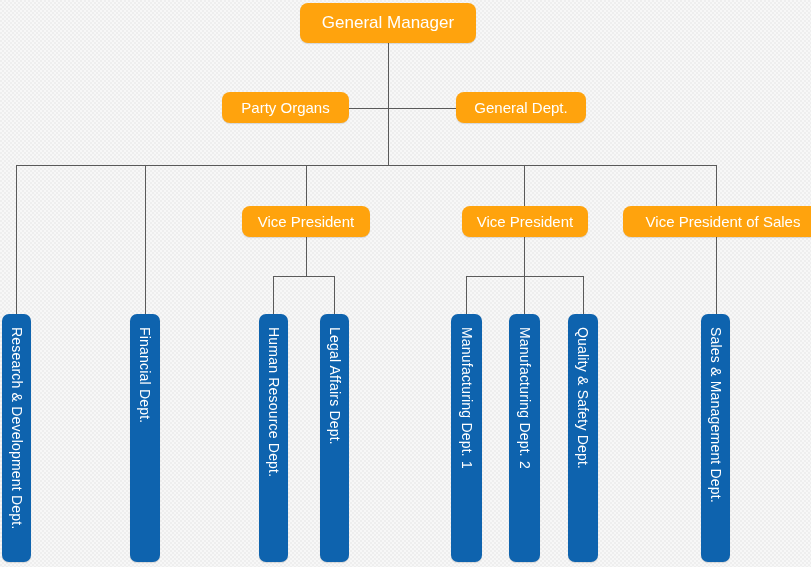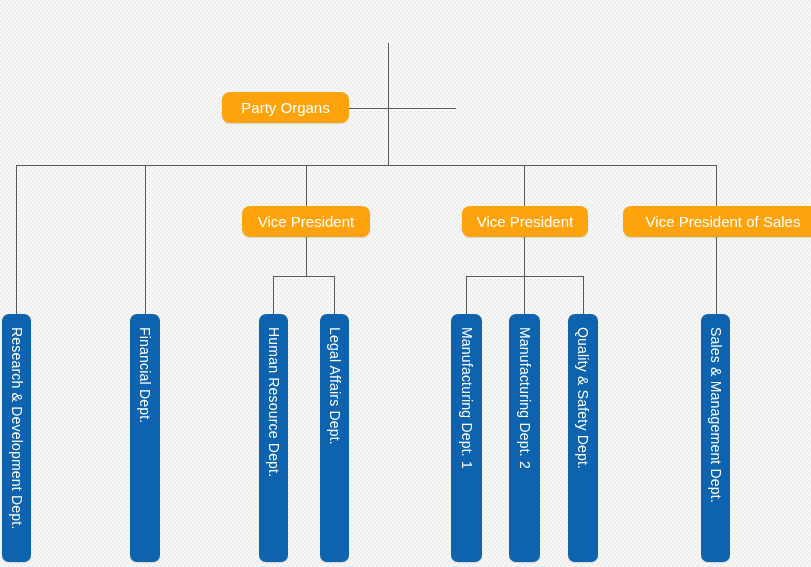--- a/index.html
+++ b/index.html
@@ -112,22 +112,24 @@
   <div class="line v l-legal-drop"></div>
   <div class="line v l-vp2-feed"></div>
   <div class="line v l-vp2-down"></div>
   <div class="line h l-split2"></div>
   <div class="line v l-m1-drop"></div>
   <div class="line v l-m2-drop"></div>
   <div class="line v l-qs-drop"></div>
   <div class="line v l-vps-feed"></div>
   <div class="line v l-vps-down"></div>
 
+  <div class="node node-orange node-root">General Manager</div>
 
   <div class="node node-orange node-party">Party Organs</div>
+  <div class="node node-orange node-general">General Dept.</div>
 
   <div class="node node-orange node-vp1">Vice President</div>
   <div class="node node-orange node-vp2">Vice President</div>
   <div class="node node-orange node-vps">Vice President of Sales</div>
 
   <div class="node node-dept dept-rd">
     <span class="vtext">Research &amp; Development Dept.</span>
   </div>
   <div class="node node-dept dept-fin">
     <span class="vtext">Financial Dept.</span>

